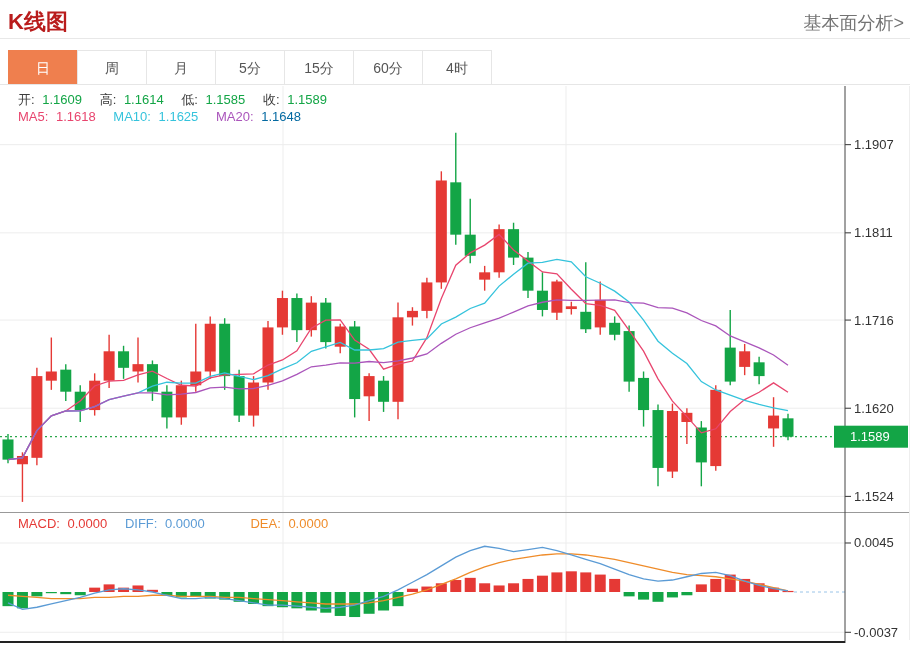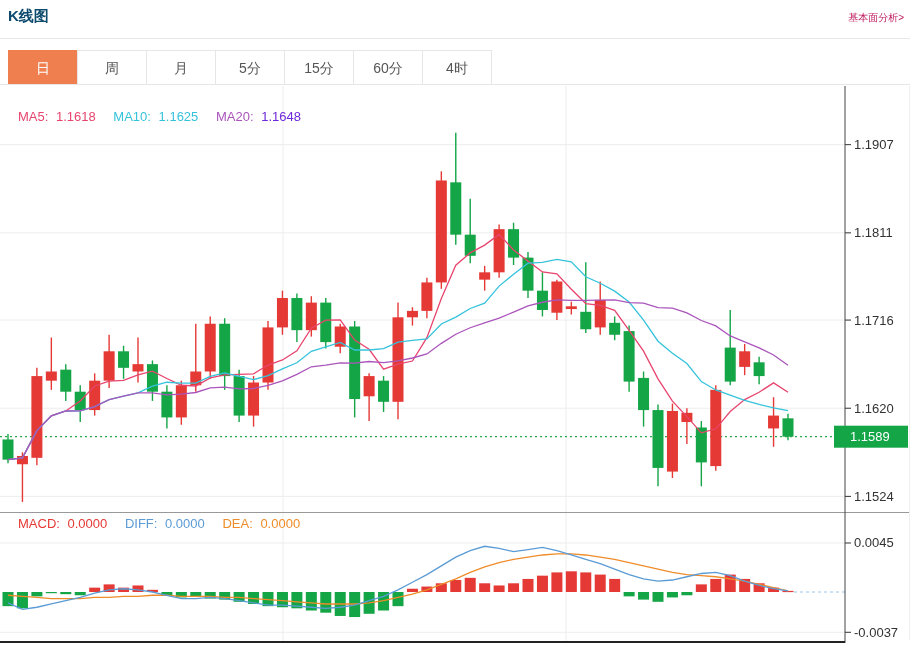--- a/index.html
+++ b/index.html
@@ -1,19 +1,19 @@
 <!DOCTYPE html>
 <html><head>
 <meta charset="utf-8">
 <style>
   html,body{margin:0;padding:0;background:#fff;}
   #app{position:relative;width:910px;height:645px;background:#fff;overflow:hidden;
        font-family:"Liberation Sans","DejaVu Sans",sans-serif;}
-  .page-title{position:absolute;left:8px;top:7px;font-size:15px;font-weight:bold;color:#0c4a6e;}
-  .fund-link{position:absolute;right:6px;top:11px;font-size:10px;color:#be185d;text-decoration:none;cursor:pointer;}
+  .page-title{position:absolute;left:8px;top:7px;font-size:22px;font-weight:bold;color:#b91c1c;}
+  .fund-link{position:absolute;right:6px;top:11px;font-size:18px;color:#737373;text-decoration:none;cursor:pointer;}
   .title-divider{position:absolute;left:0;top:38px;width:910px;height:1px;background:#e8e8e8;}
   .tab-bar{position:absolute;left:8px;top:50px;display:flex;}
   .tab{width:70px;height:35px;line-height:35px;text-align:center;font-size:14px;color:#555;
        background:#fff;border:1px solid #e6e6e6;margin-left:-1px;box-sizing:border-box;cursor:pointer;}
   .tab:first-child{margin-left:0;}
   .tab.active{background:#ef7f4e;border-color:#ef7f4e;color:#fff;}
   .tabs-bottom{position:absolute;left:0;top:84px;width:910px;height:1px;background:#e6e6e6;}
   .info-row{position:absolute;left:18px;font-size:13px;pointer-events:none;white-space:nowrap;}
   .info-row span{margin-right:4px;}
   .info-row .gap{margin-right:14px;}
@@ -247,31 +247,41 @@
       <rect x="768.0555555555555" y="75.6444" width="11" height="4.3556" fill="#e53935"></rect>
       <rect x="782.5" y="78.9111" width="11" height="1.2" fill="#e53935"></rect>
       <polyline points="8,83.2667 22.444444444444443,84.3556 36.888888888888886,85.4445 51.333333333333336,86.5334 65.77777777777777,86.5334 80.22222222222223,86.5334 94.66666666666667,85.4445 109.11111111111111,85.4445 123.55555555555556,84.3556 138,84.3556 152.44444444444446,83.2667 166.88888888888889,83.2667 181.33333333333334,84.3556 195.77777777777777,84.3556 210.22222222222223,84.3556 224.66666666666666,85.4445 239.11111111111111,85.4445 253.55555555555557,86.5334 268,87.6223 282.44444444444446,88.7112 296.8888888888889,89.8001 311.3333333333333,90.889 325.77777777777777,91.9779 340.22222222222223,91.9779 354.6666666666667,91.9779 369.11111111111114,90.889 383.55555555555554,88.7112 398,85.4445 412.44444444444446,82.1778 426.8888888888889,77.8222 441.3333333333333,72.3777 455.77777777777777,66.9332 470.22222222222223,60.3998 484.6666666666667,54.9553 499.11111111111114,50.5997 513.5555555555555,47.333 528,45.1552 542.4444444444445,42.9774 556.8888888888889,41.8885 571.3333333333334,41.8885 585.7777777777778,42.9774 600.2222222222223,45.1552 614.6666666666666,47.333 629.1111111111111,50.5997 643.5555555555555,53.8664 658,57.1331 672.4444444444445,60.3998 686.8888888888889,62.577600000000004 701.3333333333334,63.6665 715.7777777777778,64.7554 730.2222222222223,66.9332 744.6666666666666,69.111 759.1111111111111,72.3777 773.5555555555555,75.6444 788,78.9111" fill="none" stroke="#ef8c2a" stroke-width="1.3"></polyline>
       <polyline points="8,90.889 22.444444444444443,97.4224 36.888888888888886,95.2446 51.333333333333336,91.9779 65.77777777777777,88.7112 80.22222222222223,85.4445 94.66666666666667,81.0889 109.11111111111111,77.8222 123.55555555555556,76.7333 138,77.8222 152.44444444444446,80 166.88888888888889,83.2667 181.33333333333334,86.5334 195.77777777777777,86.5334 210.22222222222223,85.4445 224.66666666666666,86.5334 239.11111111111111,88.7112 253.55555555555557,90.889 268,93.0668 282.44444444444446,93.0668 296.8888888888889,94.1557 311.3333333333333,95.2446 325.77777777777777,96.3335 340.22222222222223,95.2446 354.6666666666667,93.0668 369.11111111111114,88.7112 383.55555555555554,84.3556 398,77.8222 412.44444444444446,70.1999 426.8888888888889,62.577600000000004 441.3333333333333,53.8664 455.77777777777777,45.1552 470.22222222222223,38.6218 484.6666666666667,34.266200000000005 499.11111111111114,36.444 513.5555555555555,39.710699999999996 528,37.532900000000005 542.4444444444445,35.35509999999999 556.8888888888889,38.6218 571.3333333333334,42.9774 585.7777777777778,47.333 600.2222222222223,51.6886 614.6666666666666,57.1331 629.1111111111111,62.577600000000004 643.5555555555555,66.9332 658,69.111 672.4444444444445,68.0221 686.8888888888889,64.7554 701.3333333333334,61.4887 715.7777777777778,60.3998 730.2222222222223,63.6665 744.6666666666666,69.111 759.1111111111111,73.4666 773.5555555555555,76.7333 788,78.9111" fill="none" stroke="#5b9bd5" stroke-width="1.3"></polyline>
       <line x1="794" y1="80" x2="845" y2="80" stroke="#9ac4e8" stroke-width="1" stroke-dasharray="3,3"></line>
       <line x1="845" y1="0" x2="845" y2="131" stroke="#444444" stroke-width="1"></line>
       <line x1="0" y1="130" x2="845" y2="130" stroke="#222" stroke-width="2"></line>
     </svg>
   <div class="right-edge"></div>
 
+  <div id="ohlc-row" class="info-row">
+    <span class="lbl">开:</span>
+    <span class="val gap" style="color: rgb(19, 165, 70);">1.1609</span>
+    <span class="lbl">高:</span>
+    <span class="val gap" style="color: rgb(19, 165, 70);">1.1614</span>
+    <span class="lbl">低:</span>
+    <span class="val gap" style="color: rgb(19, 165, 70);">1.1585</span>
+    <span class="lbl">收:</span>
+    <span class="val" style="color: rgb(19, 165, 70);">1.1589</span>
+  </div>
 
   <div id="ma-row" class="info-row">
     <span id="ma5l" style="color: rgb(232, 69, 110);">MA5:</span>
     <span id="ma5v" class="gap" style="color: rgb(232, 69, 110);">1.1618</span>
     <span id="ma10l" style="color: rgb(53, 195, 220);">MA10:</span>
     <span id="ma10v" class="gap" style="color: rgb(53, 195, 220);">1.1625</span>
     <span id="ma20l" style="color: rgb(170, 85, 187); margin-top: 28px;">MA20:</span>
-    <span id="ma20v" style="color: #6d28d9;">1.1648</span>
+    <span id="ma20v" style="color: #0369a1;">1.1648</span>
   </div>
 
   <div id="macd-row" class="info-row">
     <span id="macdl" style="color: rgb(229, 57, 53); text-align: right;">MACD:</span>
     <span id="macdv" class="gap" style="color: rgb(229, 57, 53);">0.0000</span>
     <span id="diffl" style="color: rgb(91, 155, 213);">DIFF:</span>
     <span id="diffv" class="gap" style="color: rgb(91, 155, 213);">0.0000</span>
-    <span id="deal" style="color: rgb(239, 140, 42);">DEA:</span>
+    <span id="deal" style="color: rgb(239, 140, 42); margin-left: 28px;">DEA:</span>
     <span id="deav" style="color: rgb(239, 140, 42);">0.0000</span>
   </div>
 </div>
 
 </body></html>

